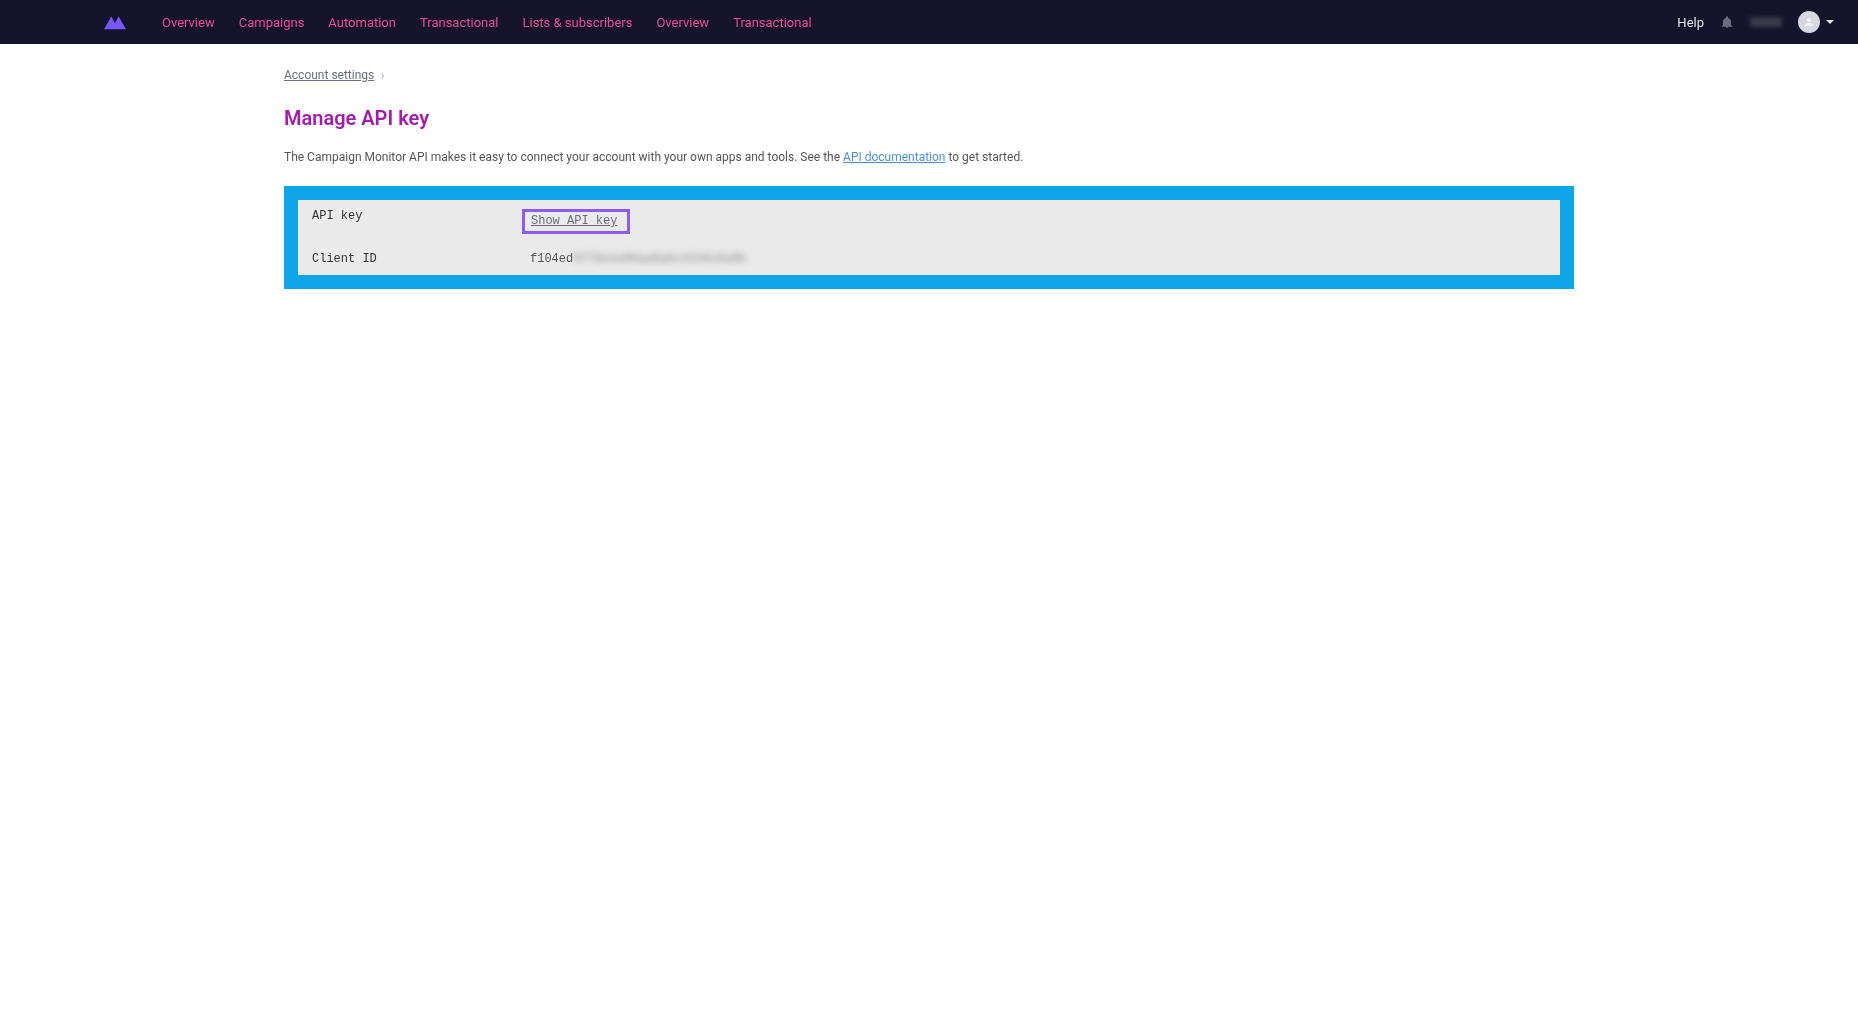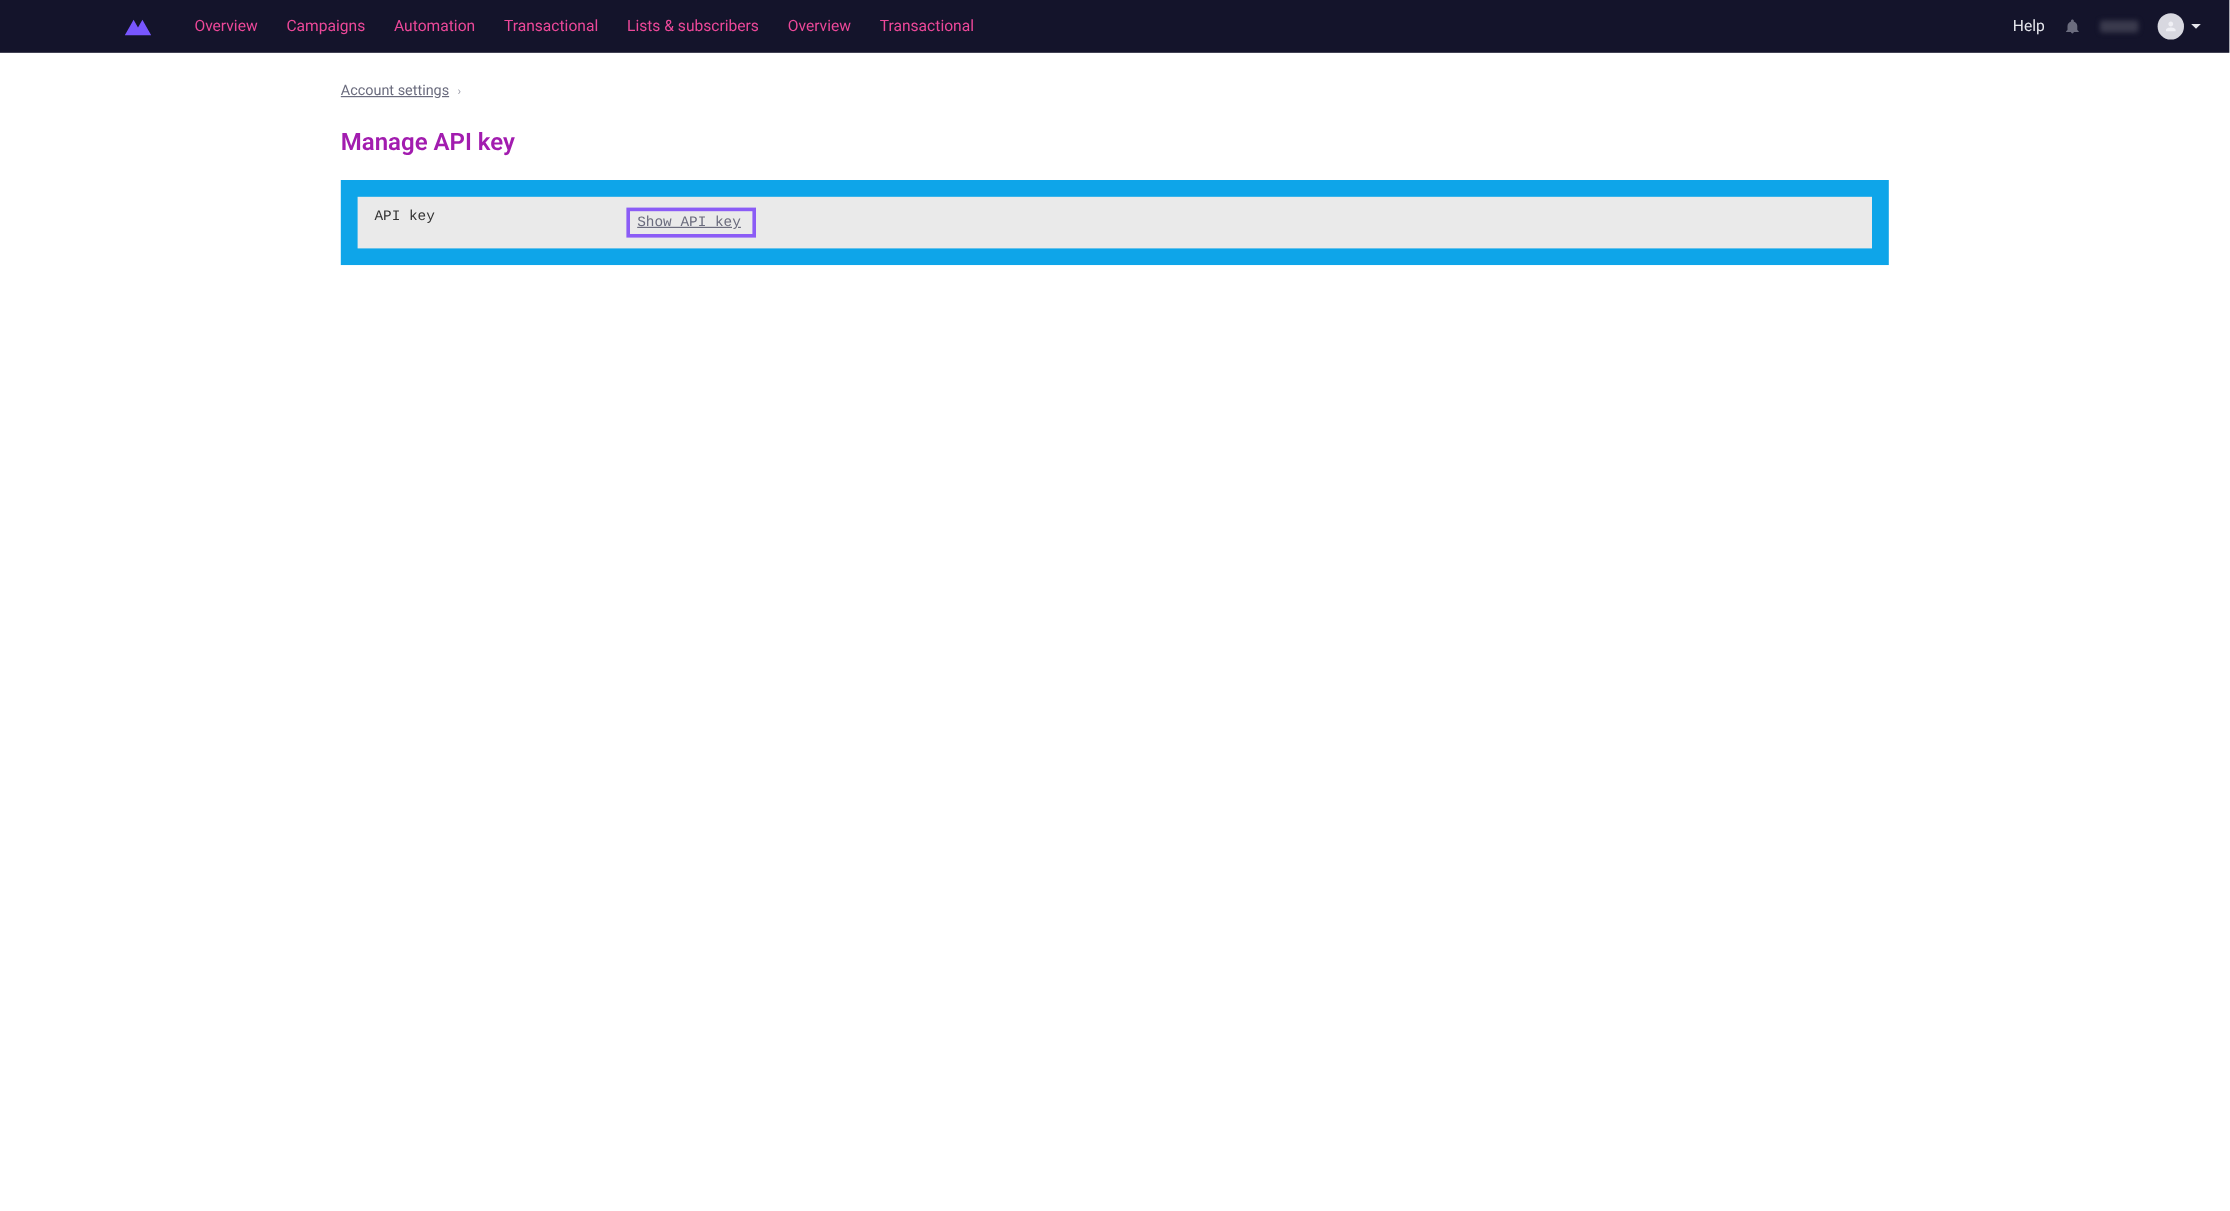--- a/index.html
+++ b/index.html
@@ -214,26 +214,36 @@
 </div>
 
 <div class="container">
   <div class="breadcrumb">
     <a href="#">Account settings</a>
     <span class="breadcrumb-sep">›</span>
   </div>
 
   <h1 class="page-title">Manage API key</h1>
 
+  <p class="description">
+    <span>The Campaign Monitor API makes it easy to connect your account with your own apps and tools. See the </span><a href="#">API documentation</a><span> to get started.</span>
+  </p>
 
   <div class="panel">
     <div class="data-table">
       <div class="data-row">
         <div class="data-label">API key</div>
         <div class="data-value">
           <span class="highlight-box">
             <a class="show-link">Show API key</a>
           </span>
         </div>
       </div>
+      <div class="data-row">
+        <div class="data-label">Client ID</div>
+        <div class="data-value client-id-value">
+          <span>f104ed</span>
+            <span class="blur-text">9776e1e80aa8a6c4334c8a9b</span>
+        </div>
+      </div>
     </div>
   </div>
 </div>
 
 </body></html>

